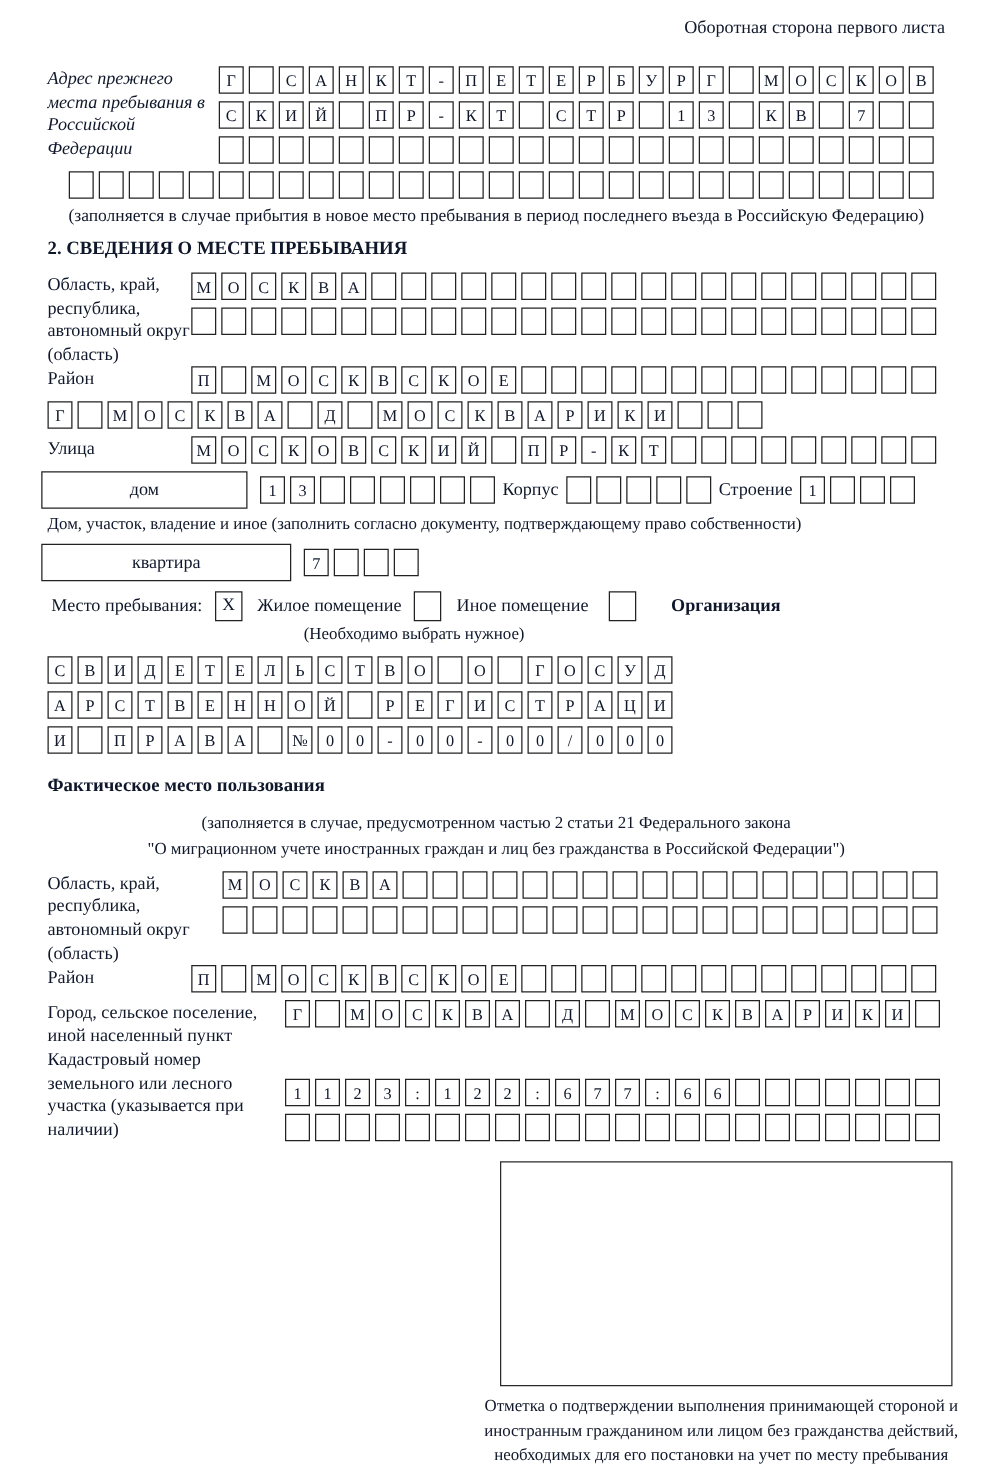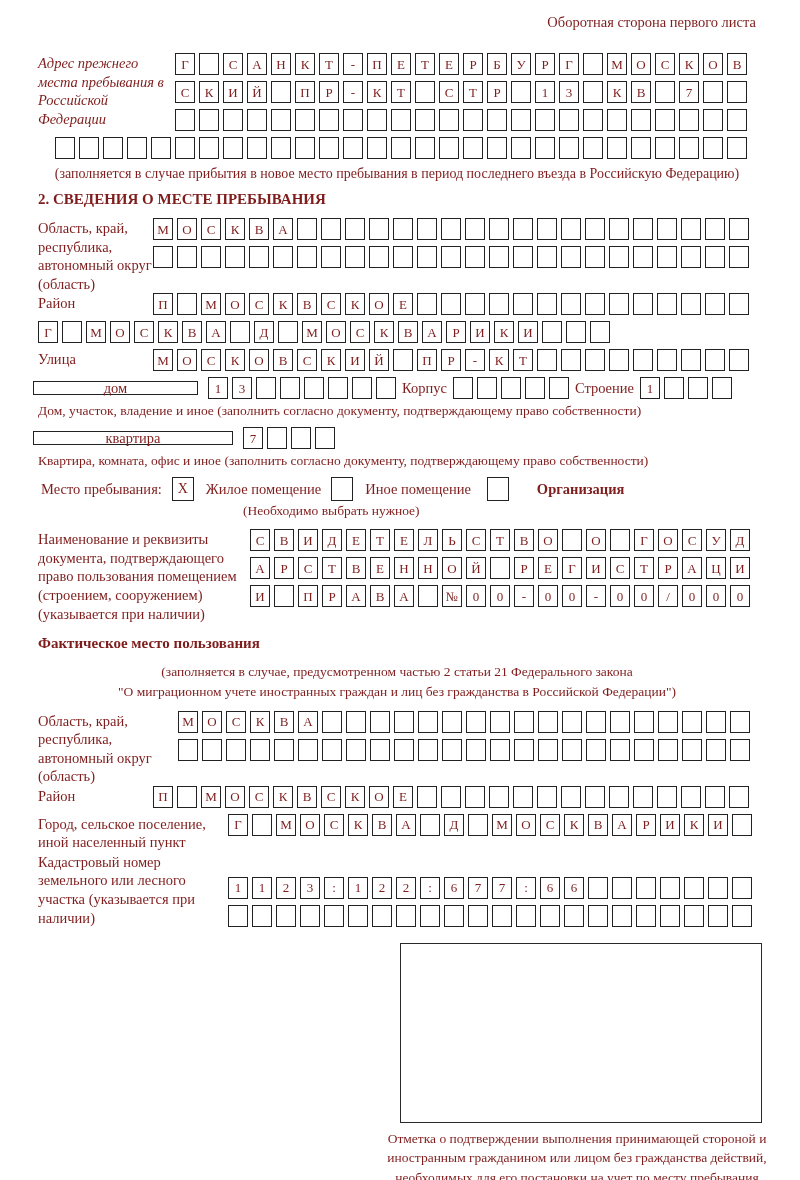--- a/index.html
+++ b/index.html
@@ -1,31 +1,31 @@
 <!DOCTYPE html>
 <html><head>
 <meta charset="utf-8">
 <style>
   html,body{margin:0;padding:0;background:#fff;}
   .page{position:relative;width:800px;height:1180px;box-sizing:border-box;
-        padding:14px 44px 0 38px;overflow:hidden;color:#7f1d1d;
+        padding:14px 44px 0 38px;overflow:hidden;color:#0f172a;
         font-family:"Liberation Serif","DejaVu Serif",serif;}
   .corner{text-align:right;font-size:14.5px;margin-bottom:22px;}
   .two-col{display:flex;align-items:flex-start;}
   .lbl{font-size:14.5px;line-height:1.28;flex-shrink:0;padding-top:1px;}
   .w137{width:137px;font-style:italic;} .w115{width:115px;} .w140{width:140px;} .w190{width:190px;} .w212{width:212px;}
   .rows{display:flex;flex-direction:column;}
   .cells{display:flex;gap:4px;margin-bottom:6px;}
   .cell{width:20px;height:22px;box-sizing:border-box;border:1.5px solid #222;
         display:flex;align-items:center;justify-content:center;
         font-size:13px;line-height:1;flex-shrink:0;}
   .caption{font-size:14px;text-align:center;margin:2px 0 6px 0;line-height:1.3;}
   .caption-left{font-size:13.5px;text-align:left;margin:0 0 8px 0;}
   .sect-title{font-size:15px;font-weight:bold;margin:8px 0 10px 0;}
-  .widebox{border:1.5px solid #222;height:14px;box-sizing:border-box;display:flex;
+  .widebox{border:1.5px solid #222;height:30px;box-sizing:border-box;display:flex;
            align-items:center;justify-content:center;font-size:14.5px;flex-shrink:0;}
   .inline-row{display:flex;align-items:center;margin-bottom:4px;} .gap10{width:10px;}
   .small-label{font-size:14.5px;white-space:nowrap;padding:0 6px;}
   .chk{width:22px;height:24px;box-sizing:border-box;border:1.5px solid #222;
        display:flex;align-items:center;justify-content:center;font-size:14px;flex-shrink:0;}
   .mesto{display:flex;align-items:center;font-size:14.5px;margin:8px 0 2px 3px;}
   .mesto span{margin-right:10px;}
   .mesto .chk{margin-right:12px;}
   .note-center{font-size:13.5px;margin:0 0 10px 205px;}
   .fact-caption{font-size:13.5px;text-align:center;line-height:1.5;margin-bottom:8px;}
@@ -344,35 +344,33 @@
   <div class="inline-row" style="margin-left:-5px;">
     <div class="widebox" style="width:200px;">квартира</div>
     <div class="gap10"></div>
     <div class="cells" style="margin-bottom:0;">
         <div class="cell">7</div>
         <div class="cell"></div>
         <div class="cell"></div>
         <div class="cell"></div>
       </div>
   </div>
-  <div class="caption-left">Квартира, комната, офис и иное (заполнить согласно документу, подтверждающему право собственности)</div>
 
   <div class="mesto">
     <span>Место пребывания:</span>
     <div class="chk">X</div>
     <span>Жилое помещение</span>
     <div class="chk"></div>
     <span>Иное помещение</span>
     <div class="chk" style="margin-left:6px;"></div>
     <span style="margin-left:16px;font-weight:bold;">Организация</span>
   </div>
   <div class="note-center">(Необходимо выбрать нужное)</div>
 
   <div class="two-col">
-    <div class="lbl w212">Наименование и реквизиты документа, подтверждающего право пользования помещением (строением, сооружением) (указывается при наличии)</div>
     <div class="rows">
       <div class="cells">
           <div class="cell">С</div>
           <div class="cell">В</div>
           <div class="cell">И</div>
           <div class="cell">Д</div>
           <div class="cell">Е</div>
           <div class="cell">Т</div>
           <div class="cell">Е</div>
           <div class="cell">Л</div>

